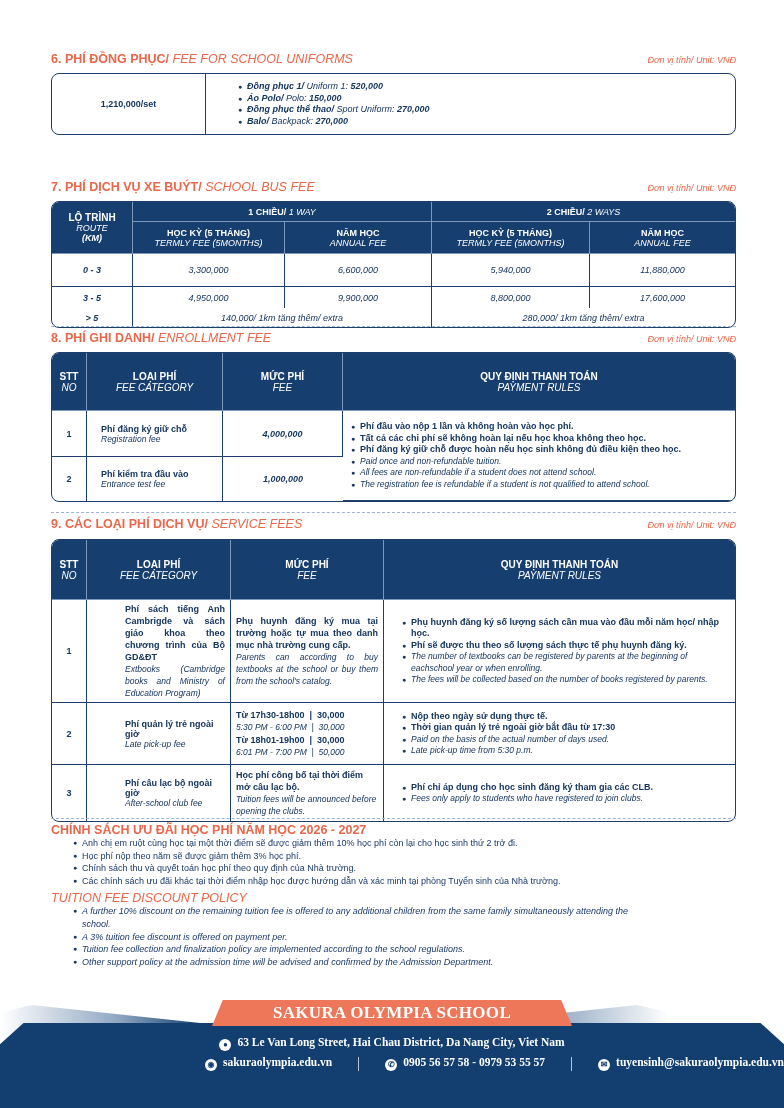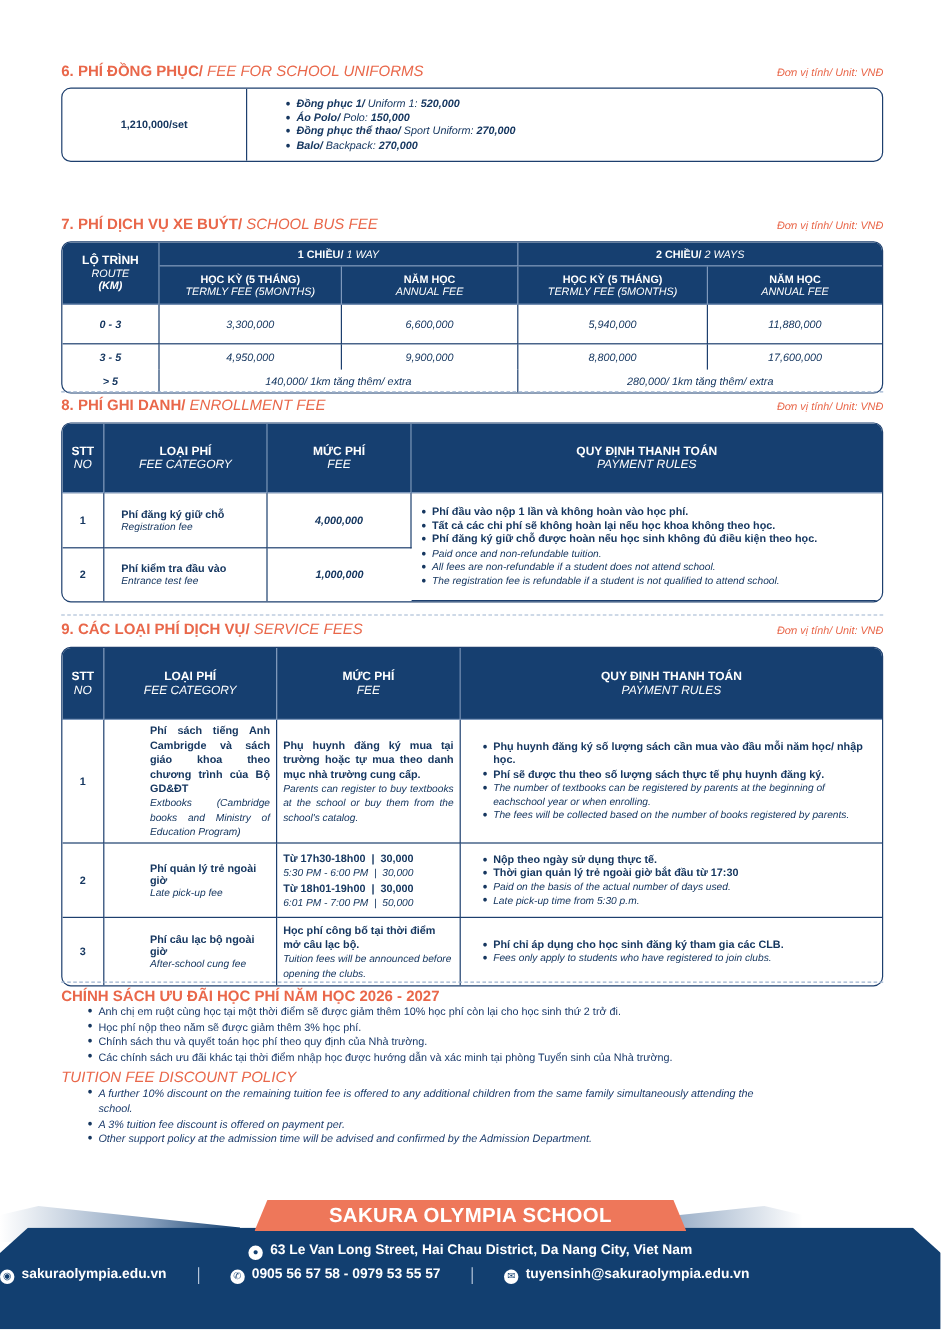--- a/index.html
+++ b/index.html
@@ -24,27 +24,27 @@
   .it { font-style: italic; }
   ul.bl { list-style: none; }
   ul.bl li { position: relative; padding-left: 9px; line-height: 11.5px; }
   ul.bl li::before { content: "\25CF"; position: absolute; left: 0; top: 0; font-size: 7px; color: #163760; }
   .en-line { font-style: italic; font-weight: normal; font-size: 8.5px; }
   .vn-line { font-weight: bold; }
   .policy-title { color: #e9674a; font-weight: bold; font-size: 12.5px; margin-top: 2px; }
   .policy-title-en { color: #e9674a; font-style: italic; font-size: 12.5px; margin-top: 4px; }
   .policy ul.bl { margin-left: 22px; font-size: 9px; }
   .policy ul.bl li { line-height: 12.6px; }
-  .footer { position: absolute; left: 0; top: 995px; width: 669px; height: 113px; }
+  .footer { position: absolute; left: 0; top: 995px; width: 669px; height: 113px; font-family: Liberation Serif, serif; }
   .footer .band { position: absolute; left: 0; top: 28px; width: 784px; height: 85px; background: #123f70; clip-path: polygon(3% 0, 97% 0, 100% 25%, 100% 100%, 0 100%, 0 25%); }
   .footer .wing-l { position: absolute; left: 0; top: 10px; width: 200px; height: 30px; background: linear-gradient(90deg, #ffffff, #8ea5c1 60%, #123f70); clip-path: polygon(0 25%, 16% 0, 100% 60%, 100% 100%, 0 100%); }
   .footer .wing-r { position: absolute; right: 0; top: 10px; width: 200px; height: 30px; background: linear-gradient(270deg, #ffffff, #8ea5c1 60%, #123f70); clip-path: polygon(100% 25%, 84% 0, 0 60%, 0 100%, 100% 100%); }
   .footer .brand { position: absolute; left: 212px; top: 5px; width: 360px; height: 26px; background: #ee775a; color: #fff; font-weight: bold; font-size: 17px; text-align: center; line-height: 26px; clip-path: polygon(3% 0, 97% 0, 100% 100%, 0 100%); letter-spacing: 0.3px; }
   .footer .addr { position: absolute; top: 41px; left: 0; width: 784px; text-align: center; color: #fff; font-size: 11.5px; font-weight: bold; }
-  .footer .contacts { position: absolute; top: 61px; left: 0; width: 784px; display: flex; justify-content: flex-start; align-items: center; color: #fff; font-size: 11.5px; font-weight: bold; }
+  .footer .contacts { position: absolute; top: 61px; left: 0; width: 784px; display: flex; justify-content: flex-end; align-items: center; color: #fff; font-size: 11.5px; font-weight: bold; }
   .footer .sep { width: 1px; height: 14px; background: #b5c5da; margin: 0 26px; }
   .ico { display: inline-block; width: 12px; height: 12px; border-radius: 50%; background: #fff; color: #123f70; font-size: 8px; line-height: 12px; text-align: center; margin-right: 6px; vertical-align: -1px; }
 </style>
 </head>
 <body>
 
 <div class="page">
 
   <section style="position:absolute; top:52px; width:685px;">
     <div class="sec-head">
@@ -176,21 +176,21 @@
         <th style="font-size:10px;"><span>QUY ĐỊNH THANH TOÁN</span><span class="en">PAYMENT RULES</span></th>
       </tr>
       <tr>
         <td class="c b" style="height:86px;">1</td>
         <td style="padding-left:38px; text-align:justify;">
               <div class="b" style="line-height:12px;">Phí sách tiếng Anh Cambrigde và sách giáo khoa theo chương trình của Bộ GD&amp;ĐT</div>
               <div class="en-line" style="line-height:12px;">Extbooks (Cambridge books and Ministry of Education Program)</div>
             </td>
         <td style="text-align:justify;">
               <div class="b" style="line-height:12px;">Phụ huynh đăng ký mua tại trường hoặc tự mua theo danh mục nhà trường cung cấp.</div>
-              <div class="en-line" style="line-height:12px;">Parents can register to buy textbooks at the school or buy them from the school's catalog.</div>
+              <div class="en-line" style="line-height:12px;">Parents can according to buy textbooks at the school or buy them from the school's catalog.</div>
             </td>
         <td style="padding-left:18px;">
               <ul class="bl" id="svc-rules-0">
                 <li class="vn-line">Phụ huynh đăng ký số lượng sách cần mua vào đầu mỗi năm học/ nhập học.</li>
                 <li class="vn-line">Phí sẽ được thu theo số lượng sách thực tế phụ huynh đăng ký.</li>
                 <li class="en-line">The number of textbooks can be registered by parents at the beginning of eachschool year or when enrolling.</li>
                 <li class="en-line">The fees will be collected based on the number of books registered by parents.</li>
               </ul>
             </td>
       </tr>
@@ -212,21 +212,21 @@
                 <li class="vn-line">Thời gian quản lý trẻ ngoài giờ bắt đầu từ 17:30</li>
                 <li class="en-line">Paid on the basis of the actual number of days used.</li>
                 <li class="en-line">Late pick-up time from 5:30 p.m.</li>
               </ul>
             </td>
       </tr>
       <tr>
         <td class="c b" style="height:56px;">3</td>
         <td style="padding-left:38px;">
               <div class="b">Phí câu lạc bộ ngoài giờ</div>
-              <div class="en-line">After-school cung fee</div>
+              <div class="en-line">After-school club fee</div>
             </td>
         <td>
               <div class="b" style="line-height:12px;">Học phí công bố tại thời điểm mở câu lạc bộ.</div>
               <div class="en-line" style="line-height:12px;">Tuition fees will be announced before opening the clubs.</div>
             </td>
         <td style="padding-left:18px;">
               <ul class="bl" id="svc-rules-2">
                 <li class="vn-line">Phí chỉ áp dụng cho học sinh đăng ký tham gia các CLB.</li>
                 <li class="en-line">Fees only apply to students who have registered to join clubs.</li>
               </ul>
@@ -242,20 +242,21 @@
     <ul class="bl" id="policy-vn">
         <li>Anh chị em ruột cùng học tại một thời điểm sẽ được giảm thêm 10% học phí còn lại cho học sinh thứ 2 trở đi.</li>
         <li>Học phí nộp theo năm sẽ được giảm thêm 3% học phí.</li>
         <li>Chính sách thu và quyết toán học phí theo quy định của Nhà trường.</li>
         <li>Các chính sách ưu đãi khác tại thời điểm nhập học được hướng dẫn và xác minh tại phòng Tuyển sinh của Nhà trường.</li>
       </ul>
     <div class="policy-title-en">TUITION FEE DISCOUNT POLICY</div>
     <ul class="bl" id="policy-en" style="font-style:italic; width:560px;">
         <li>A further 10% discount on the remaining tuition fee is offered to any additional children from the same family simultaneously attending the school.</li>
         <li>A 3% tuition fee discount is offered on payment per.</li>
+        <li>Tuition fee collection and finalization policy are implemented according to the school regulations.</li>
         <li>Other support policy at the admission time will be advised and confirmed by the Admission Department.</li>
       </ul>
   </section>
 </div>
 
 <footer class="footer">
   <div class="wing-l"></div>
   <div class="wing-r"></div>
   <div class="band"></div>
   <div class="brand">SAKURA OLYMPIA SCHOOL</div>

